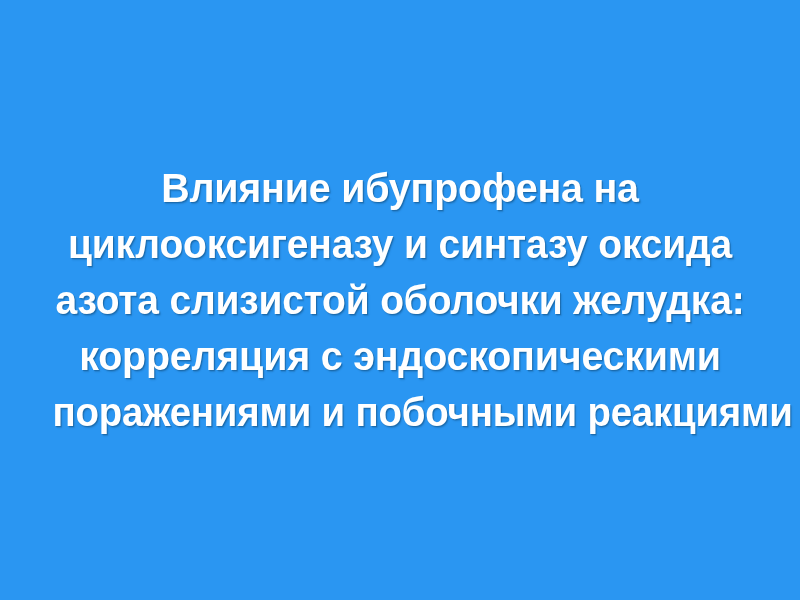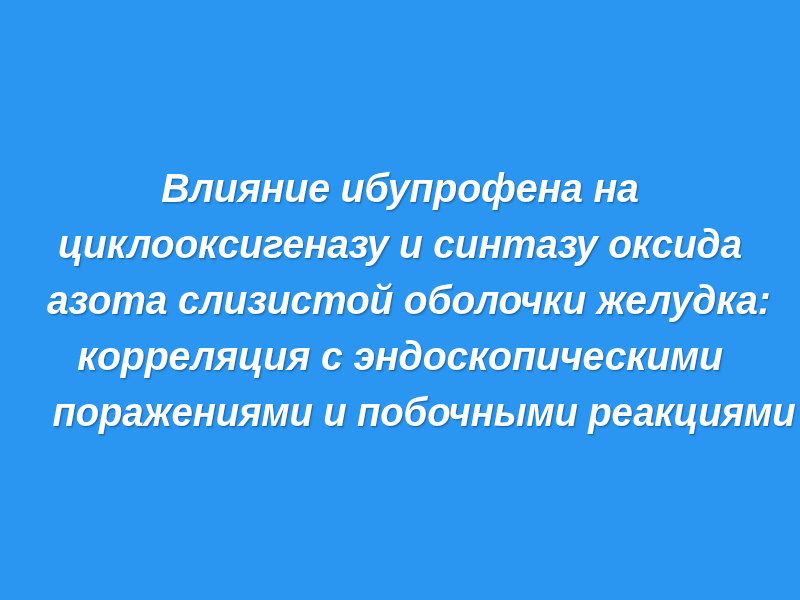--- a/index.html
+++ b/index.html
@@ -23,21 +23,20 @@
     display: flex;
     align-items: center;
     justify-content: center;
   }
 
   #title-block {
     width: 760px;
     padding: 0 18px;
     box-sizing: border-box;
     text-align: center;
-    font-style: italic;
   }
 
   .title-line {
     display: block;
     color: #ffffff;
     font-family: "Liberation Sans", "DejaVu Sans", sans-serif;
     font-weight: 700;
     font-size: 40px;
     line-height: 56px;
     letter-spacing: -0.2px;

